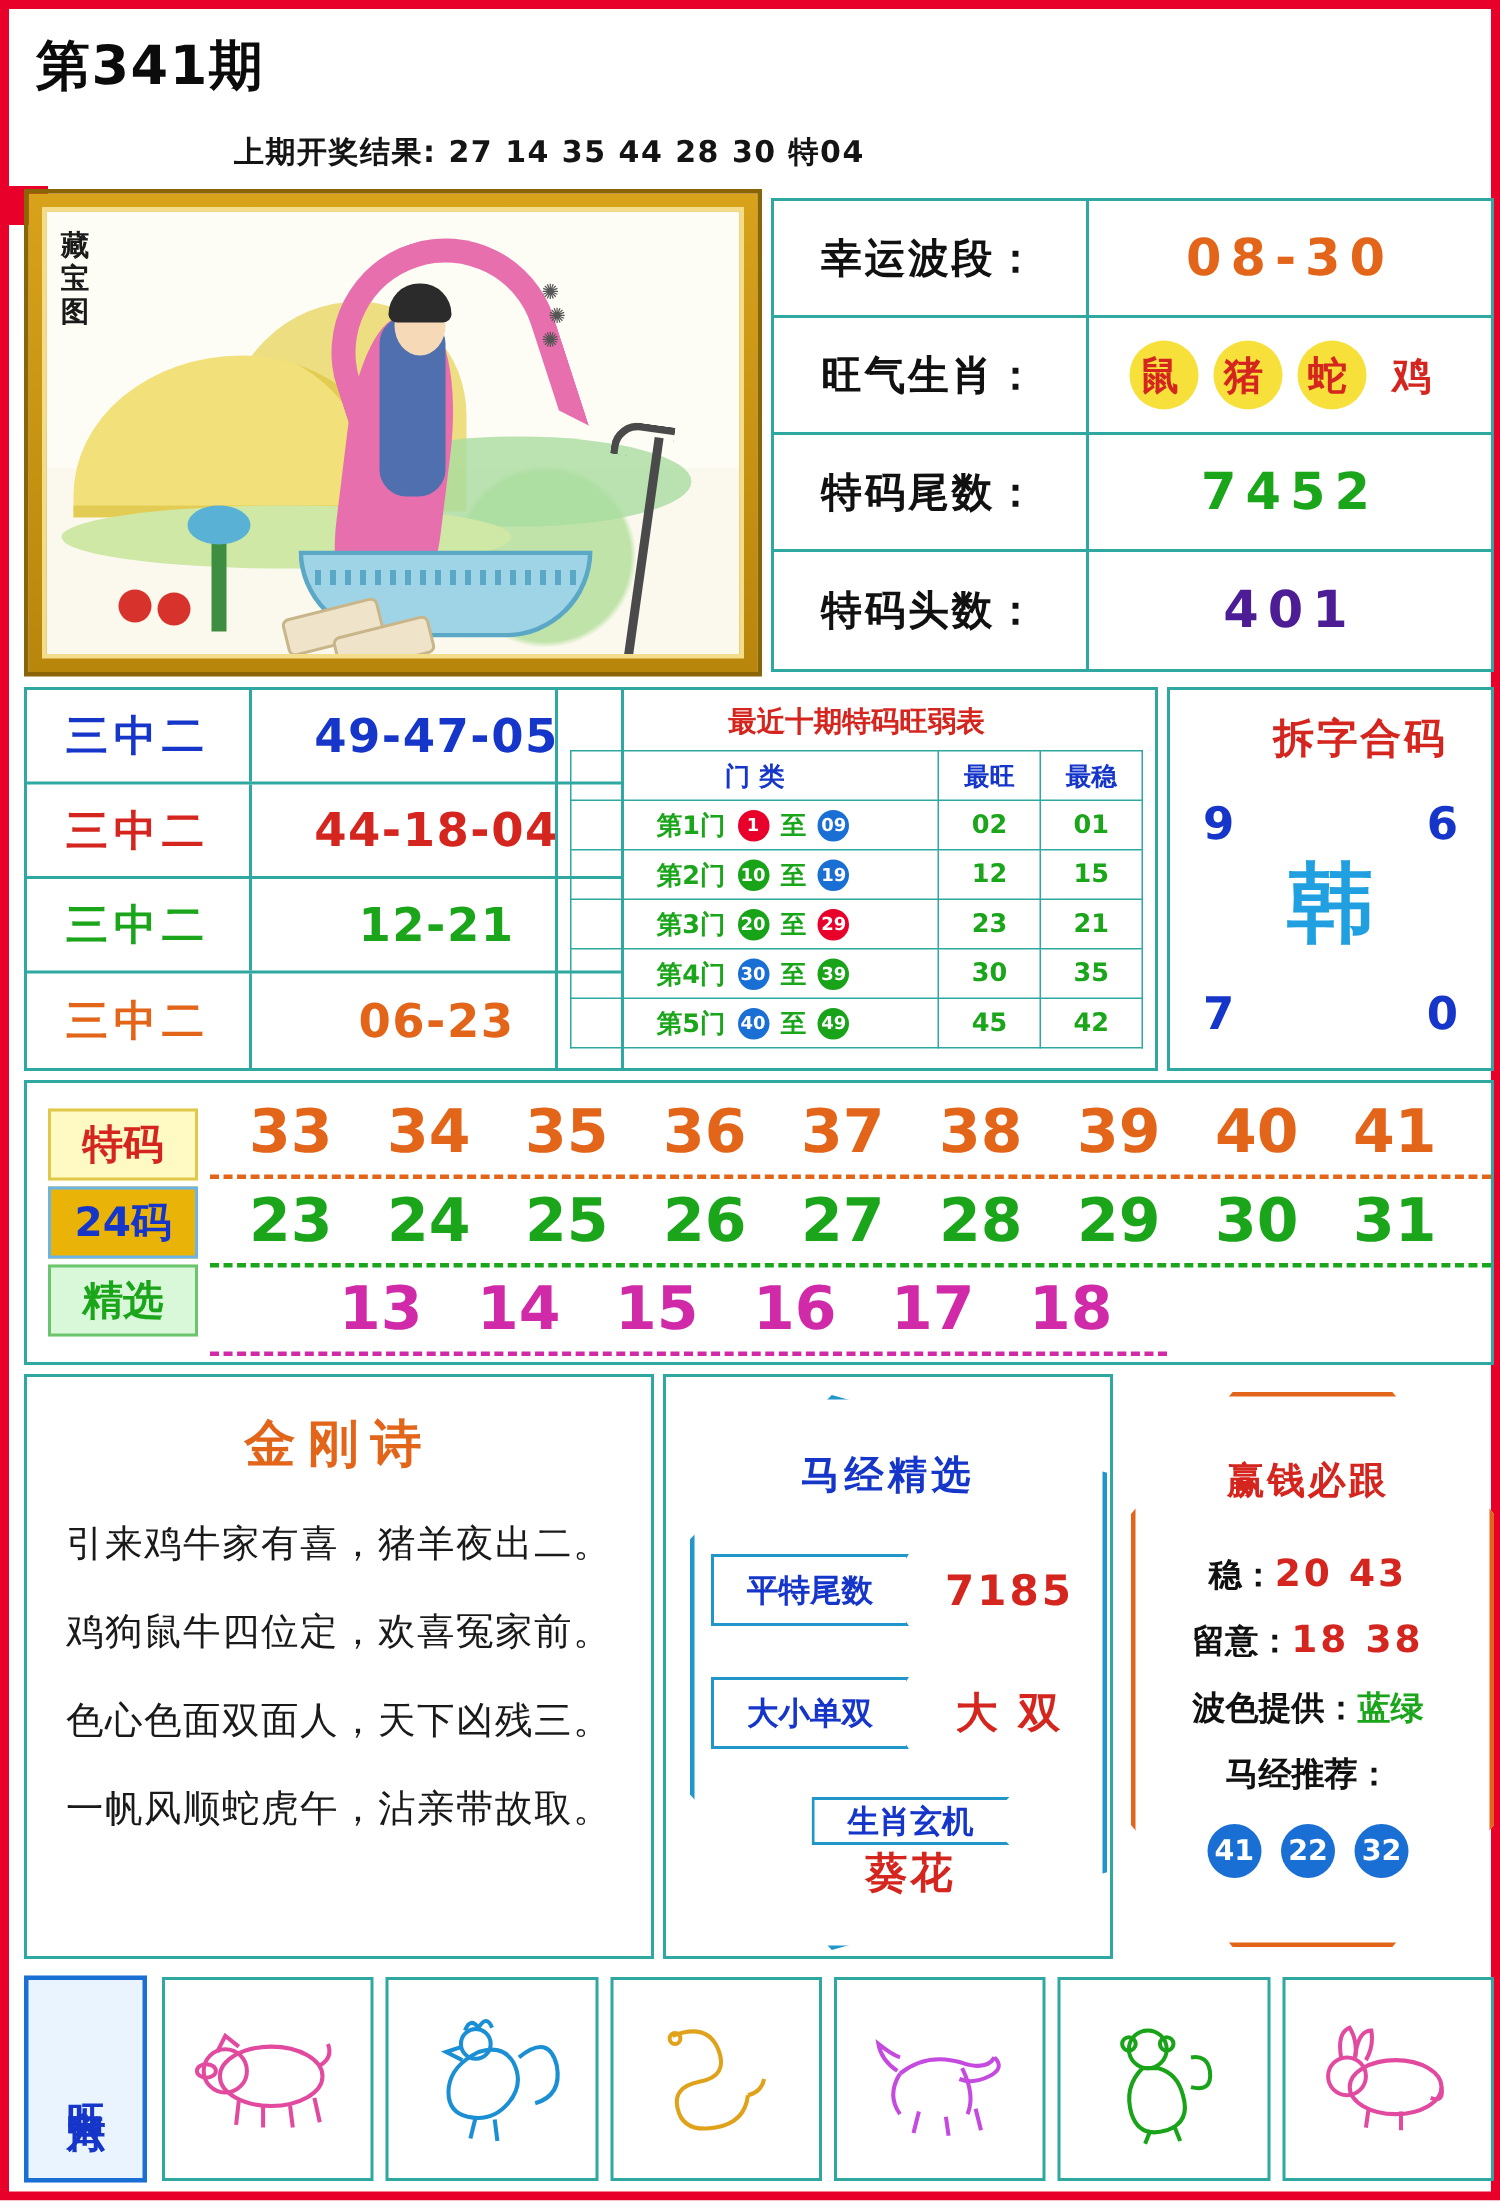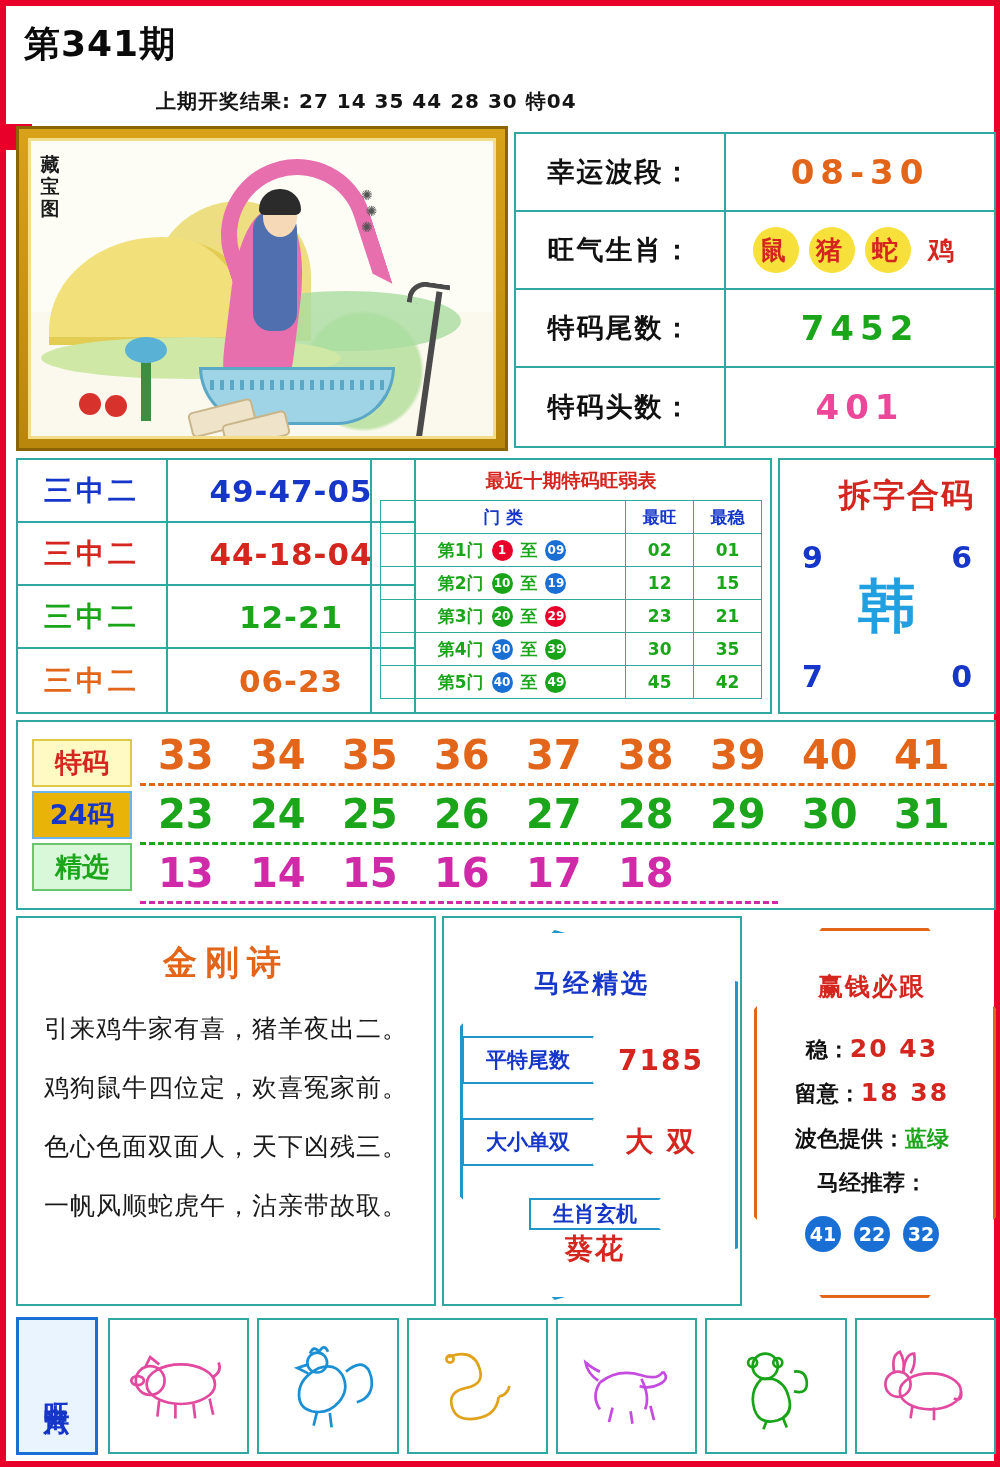--- a/index.html
+++ b/index.html
@@ -141,21 +141,21 @@
     width:210px;border-right:2px solid #2ea8a0;box-sizing:border-box;
     display:flex;align-items:center;justify-content:center;
     font-size:27px;font-weight:bold;color:#111;letter-spacing:2px;
   }
   .info-val{
     flex:1;display:flex;align-items:center;justify-content:center;
     font-size:34px;font-weight:bold;letter-spacing:6px;
   }
   .v-orange{color:#e2651a;}
   .v-green{color:#1aa51a;}
-  .v-blue{color:#ec4899;}
+  .v-blue{color:#4c1d95;}
   .zodiac-row{display:flex;gap:10px;align-items:center;justify-content:center;}
   .zodiac{
     width:46px;height:46px;border-radius:50%;
     display:flex;align-items:center;justify-content:center;
     font-size:26px;font-weight:bold;
   }
   .z-yellow{background:#f7e03a;color:#d4251e;}
   .z-none{background:transparent;color:#d4251e;}
   
   .sz{
@@ -200,21 +200,21 @@
   }
   .b-red{background:#e8002a;}
   .b-blue{background:#1a6fd4;}
   .b-green{background:#19a319;}
   
   .cz{
     position:absolute;left:772px;top:452px;width:218px;height:256px;
     border:2px solid #2ea8a0;box-sizing:border-box;
     display:flex;flex-direction:column;align-items:center;
   }
-  .cz-title{font-size:32px;font-weight:bold;color:#d4251e;margin-top:14px;letter-spacing:2px;margin-left:40px;}
+  .cz-title{font-size:27px;font-weight:bold;color:#d4251e;margin-top:14px;letter-spacing:2px;margin-left:40px;}
   .cz-grid{position:relative;flex:1;width:100%;}
   .cz-num{position:absolute;font-size:30px;font-weight:bold;color:#1636c9;}
   .cz-center{
     position:absolute;left:50%;top:46%;transform:translate(-50%,-50%);
     font-size:58px;font-weight:bold;color:#20a0e0;
   }
   
   .tm{
     position:absolute;left:10px;top:714px;width:980px;height:190px;
     border:2px solid #2ea8a0;box-sizing:border-box;display:flex;
@@ -228,20 +228,21 @@
     font-size:27px;font-weight:bold;border:2px solid;
   }
   .tag-1{background:#fff9c4;border-color:#e0c84a;color:#d4251e;}
   .tag-2{background:#eab308;border-color:#6ab4e8;color:#1636c9;}
   .tag-3{background:#d9f7d9;border-color:#6cc46c;color:#1aa51a;}
   .tm-right{flex:1;display:flex;flex-direction:column;justify-content:center;}
   .tm-line{
     display:flex;align-items:center;height:56px;
     font-size:40px;font-weight:bold;
     padding-left:18px;
+    justify-content:flex-end;
   }
   .tm-line span{display:inline-block;width:92px;}
   .l1{color:#e2651a;border-bottom:3px dashed #e2651a;}
   .l2{color:#1aa51a;border-bottom:3px dashed #1aa51a;}
   .l3{color:#d12aa8;border-bottom:3px dashed #d12aa8;width:620px;}
   
   .poem{
     position:absolute;left:10px;top:910px;width:420px;height:390px;
     border:2px solid #2ea8a0;box-sizing:border-box;
     display:flex;flex-direction:column;align-items:center;text-align:right;
@@ -262,21 +263,21 @@
   .hex{
     position:absolute;left:16px;top:12px;width:272px;height:364px;
     border:3px solid #2196c9;
     clip-path:polygon(34% 0,100% 14%,100% 86%,34% 100%,0 72%,0 26%);
     background:#fff;
   }
   .mj-title{
     position:absolute;left:0;right:0;top:48px;text-align:center;
     font-size:26px;font-weight:bold;color:#1636c9;letter-spacing:3px;
   }
-  .mj-row{position:absolute;left:18px;width:266px;height:48px;display:flex;align-items:center;}
+  .mj-row{position:absolute;left:30px;width:266px;height:48px;display:flex;align-items:center;}
   .mj-flag{
     width:128px;height:44px;border:2px solid #2196c9;color:#1636c9;
     font-size:21px;font-weight:bold;display:flex;align-items:center;justify-content:center;
     clip-path:polygon(0 0,100% 0,88% 50%,100% 100%,0 100%);
     background:#fff;
   }
   .mj-val{
     flex:1;text-align:center;font-size:28px;font-weight:bold;color:#d4251e;letter-spacing:2px;
   }
   

